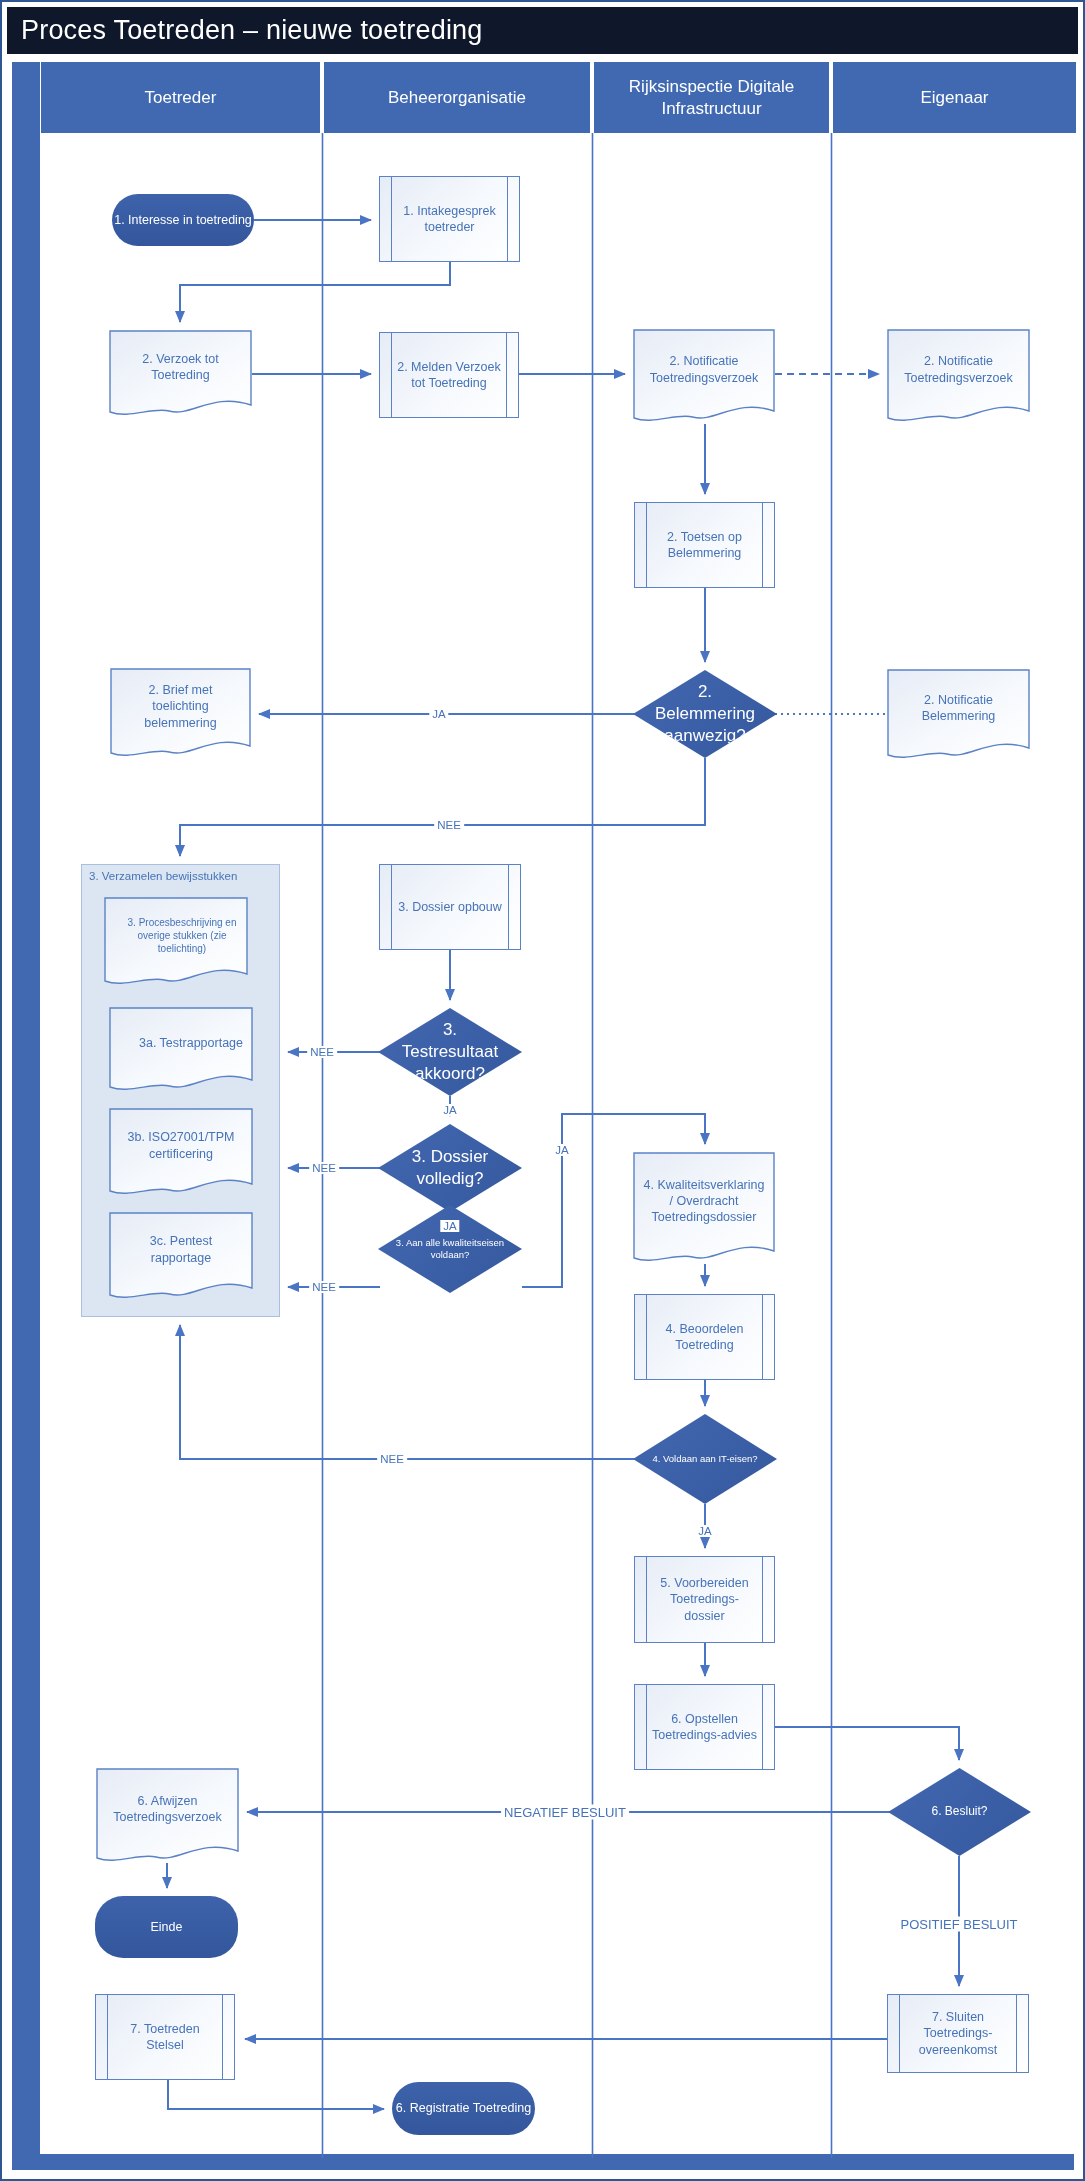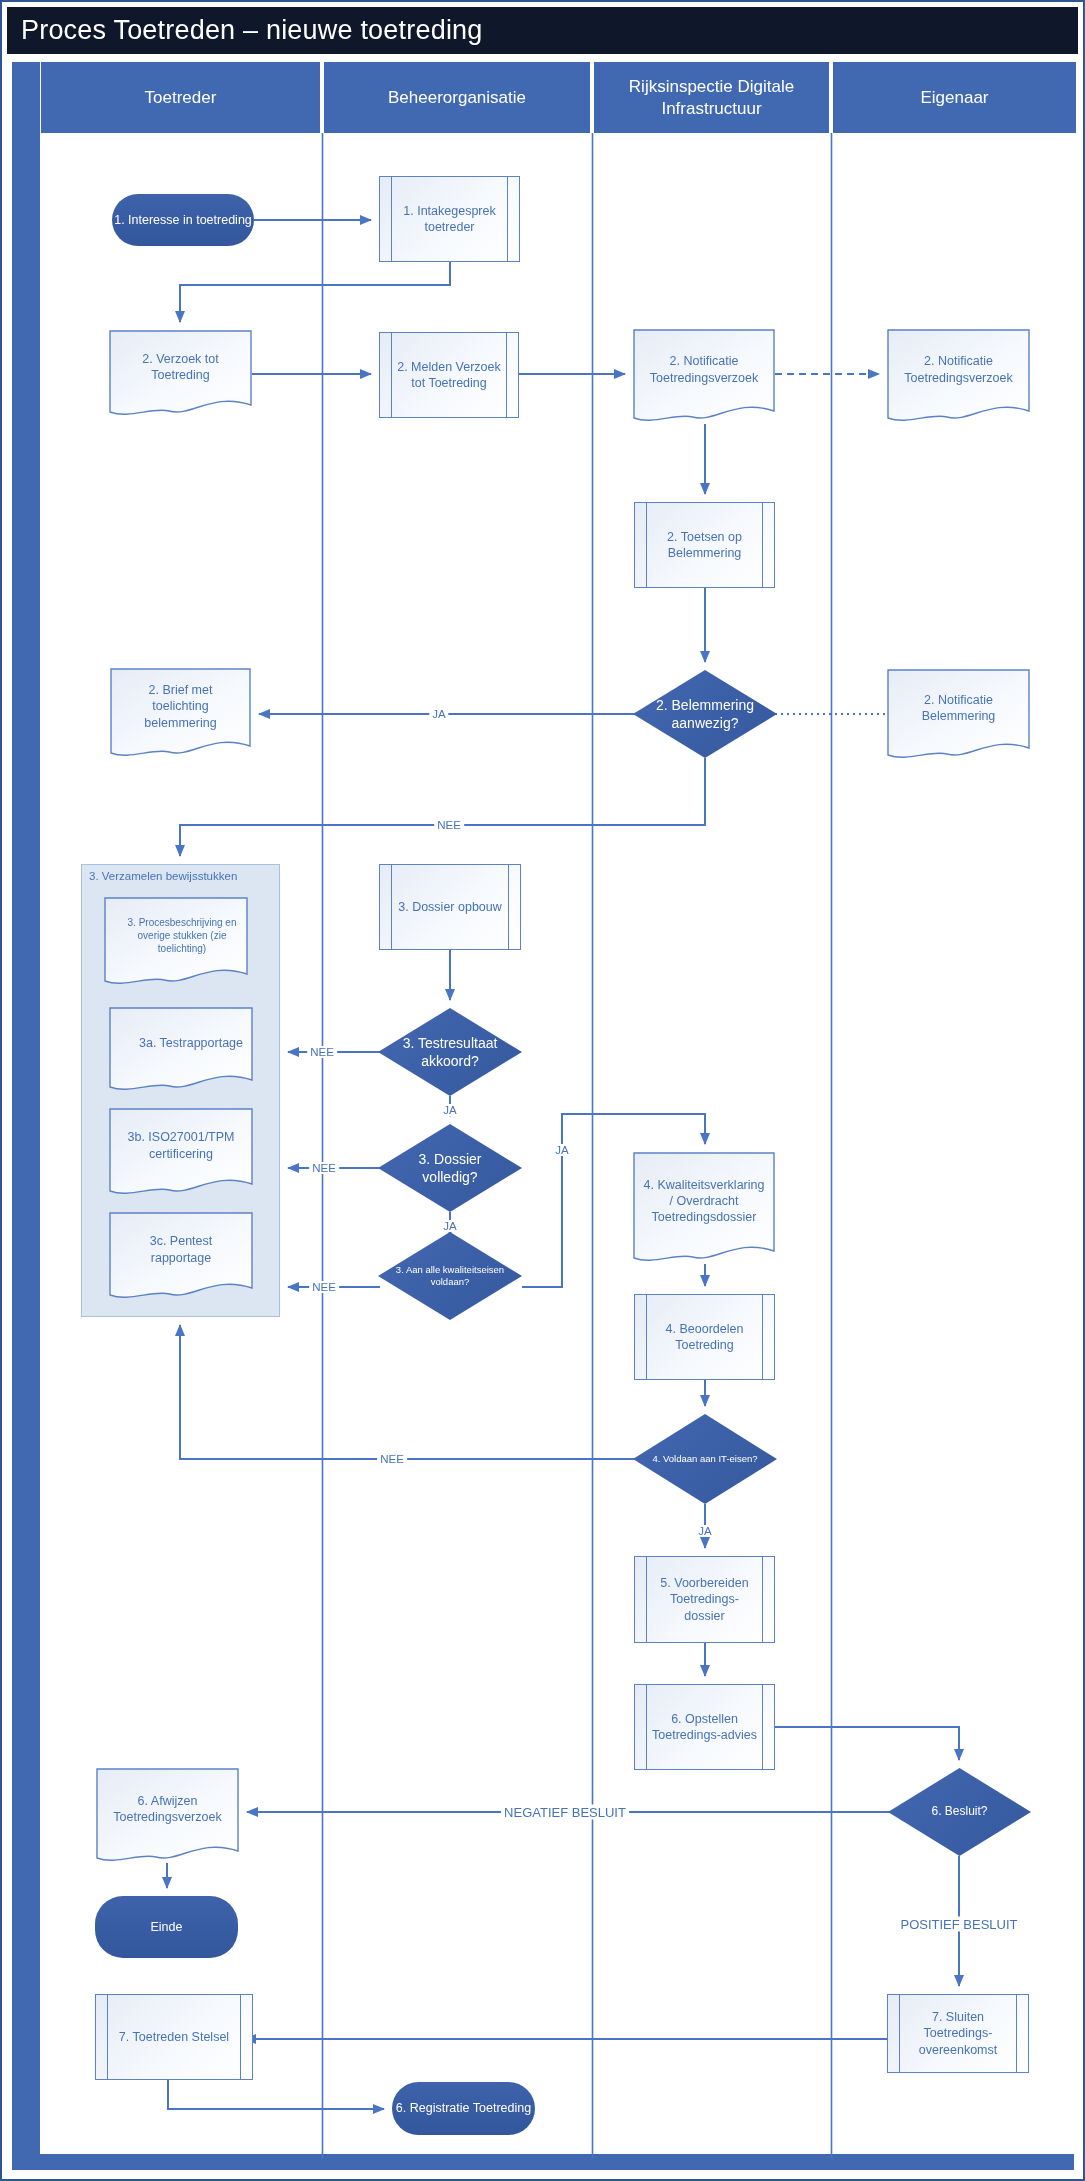--- a/index.html
+++ b/index.html
@@ -7,21 +7,21 @@
   .titlebar{position:absolute;left:5px;top:5px;width:1071px;height:47px;background:#0f172a;color:#fff;display:flex;align-items:center;padding-left:14px;box-sizing:border-box;font-size:27px;letter-spacing:.2px;}
   .lane-cell{position:absolute;top:60px;height:71px;background:#4069b2;color:#fff;display:flex;align-items:center;justify-content:center;text-align:center;font-size:17px;line-height:1.25;box-sizing:border-box;padding:0 10px;}
   .side-band{position:absolute;left:10px;top:60px;width:28px;bottom:9px;background:#4069b2;}
   .bottom-band{position:absolute;left:10px;right:9px;bottom:9px;height:16px;background:#4069b2;}
   svg.wires{position:absolute;left:0;top:0;pointer-events:none;}
   .node{position:absolute;display:flex;align-items:center;justify-content:center;text-align:center;color:#4673b8;font-size:12.5px;line-height:1.3;box-sizing:border-box;}
   .box{background:linear-gradient(135deg,#e6ecf6 0%,#f6f9fd 55%,#ffffff 100%);border:1.5px solid #5b82c6;}
   .box::before,.box::after{content:"";position:absolute;top:0;bottom:0;width:1.3px;background:#5b82c6;}
   .box::before{left:11px}.box::after{right:11px}
   .box .lbl{padding:0 17px;position:relative;}
-  .diamond{color:#fff;background:linear-gradient(135deg,#4368b0,#35589e);clip-path:polygon(50% 0,100% 50%,50% 100%,0 50%);font-size:14px;}
+  .diamond{color:#fff;background:linear-gradient(135deg,#4368b0,#35589e);clip-path:polygon(50% 0,100% 50%,50% 100%,0 50%);font-size:17px;}
   .diamond .lbl{padding:0 16px;}
   .stadium{background:linear-gradient(180deg,#3e63ab,#33569c);color:#fff;border-radius:28px;}
   .doc{background:transparent;}
   .doc svg{position:absolute;inset:0;}
   .doc .lbl{position:relative;padding:0 10px 14px 10px;}
   .group{position:absolute;background:#dce6f2;border:1px solid #a9c0e0;box-sizing:border-box;}
   .group-label{position:absolute;top:5px;left:7px;font-size:11.5px;color:#4673b8;font-family:"Liberation Sans",sans-serif;}
   .clabel{position:absolute;transform:translate(-50%,-50%);background:#fff;color:#4673b8;font-size:11.5px;padding:0 3px;white-space:nowrap;font-family:"Liberation Sans",sans-serif;}
   .clabel.caps{font-size:13px;}
   .fs10{font-size:10px;} .fs95{font-size:9.5px;} .fs12{font-size:12px;}
@@ -178,40 +178,40 @@
             <stop offset="1" stop-color="#ffffff"></stop>
           </linearGradient>
         </defs>
         <path d="M1 1 H 142 V 83 C 102.96 70 82.94 95 60.059999999999995 89 C 42.9 85 20.020000000000003 97 1 90 Z" fill="url(#dg6)" stroke="#5b82c6" stroke-width="1.4"></path>
       </svg>
       <span class="lbl">6. Afwijzen Toetredingsverzoek</span>
     </div>
   <div class="node stadium" style="left:93px;top:1894px;width:143px;height:62px;">
       <span class="lbl">Einde</span>
     </div>
-  <div class="node box" style="left:93px;top:1992px;width:158px;height:86px;">
+  <div class="node box" style="left:93px;top:1992px;width:140px;height:86px;">
       <span class="lbl">7. Toetreden Stelsel</span>
     </div>
 
   <div class="node box" style="left:377px;top:174px;width:141px;height:86px;">
       <span class="lbl">1. Intakegesprek toetreder</span>
     </div>
   <div class="node box" style="left:377px;top:330px;width:140px;height:86px;">
       <span class="lbl">2. Melden Verzoek tot Toetreding</span>
     </div>
   <div class="node box" style="left:377px;top:862px;width:142px;height:86px;">
       <span class="lbl">3. Dossier opbouw</span>
     </div>
   <div class="node diamond" style="left:376px;top:1006px;width:144px;height:88px;">
       <span class="lbl">3. Testresultaat akkoord?</span>
     </div>
   <div class="node diamond" style="left:376px;top:1122px;width:144px;height:88px;">
       <span class="lbl">3. Dossier volledig?</span>
     </div>
-  <div class="node diamond fs95" style="left:376px;top:1230px;width:144px;height:88px;">
+  <div class="node diamond fs95" style="left:376px;top:1203px;width:144px;height:88px;">
       <span class="lbl">3. Aan alle kwaliteitseisen voldaan?</span>
     </div>
   <div class="node stadium" style="left:390px;top:2080px;width:143px;height:53px;">
       <span class="lbl">6. Registratie Toetreding</span>
     </div>
 
   <div class="node doc" style="left:631px;top:327px;width:142px;height:95px;">
       <svg viewBox="0 0 142 95" width="142" height="95">
         <defs>
           <linearGradient id="dg7" x1="0" y1="0" x2="1" y2="1">

